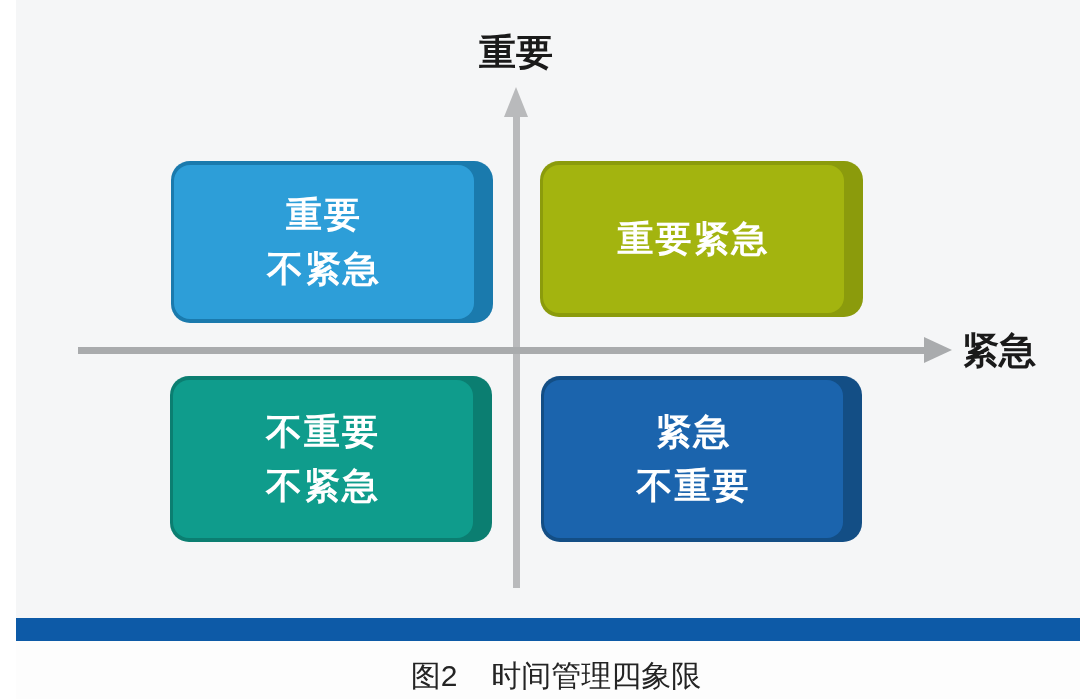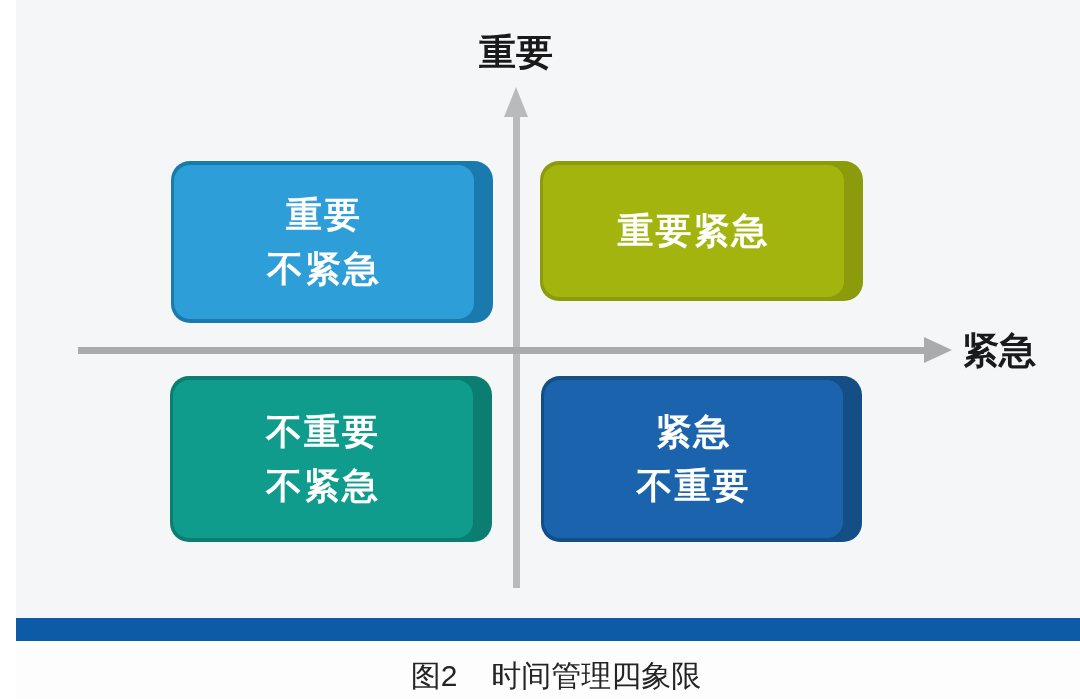--- a/index.html
+++ b/index.html
@@ -83,21 +83,21 @@
   }
   .quadrant .line {
     display: block;
     font-size: 36px;
     font-weight: bold;
     line-height: 1.5;
     color: var(--q-text, #ffffff);
     letter-spacing: 2px;
   }
   .q-tl { left: 158px; top: 165px; width: 300px; height: 154px; }
-  .q-tr { left: 527px; top: 165px; width: 301px; height: 132px; }
+  .q-tr { left: 527px; top: 165px; width: 301px; height: 148px; }
   .q-bl { left: 157px; top: 380px; width: 300px; height: 158px; }
   .q-br { left: 528px; top: 380px; width: 299px; height: 158px; }
   
   .footer-strip {
     position: absolute;
     left: 0; top: 641px;
     width: 1080px; height: 58px;
     background: var(--footer-bg, #fdfdfd);
   }
   .divider-bar {

